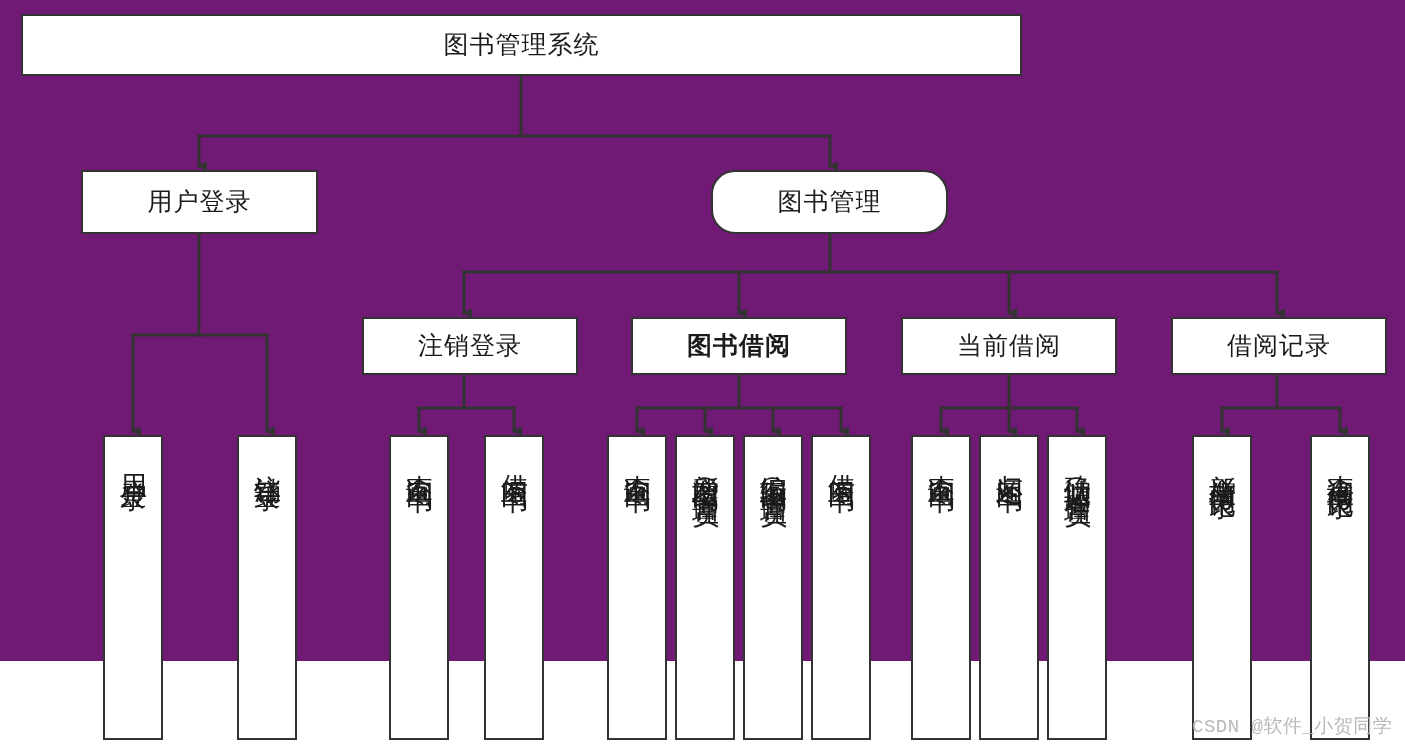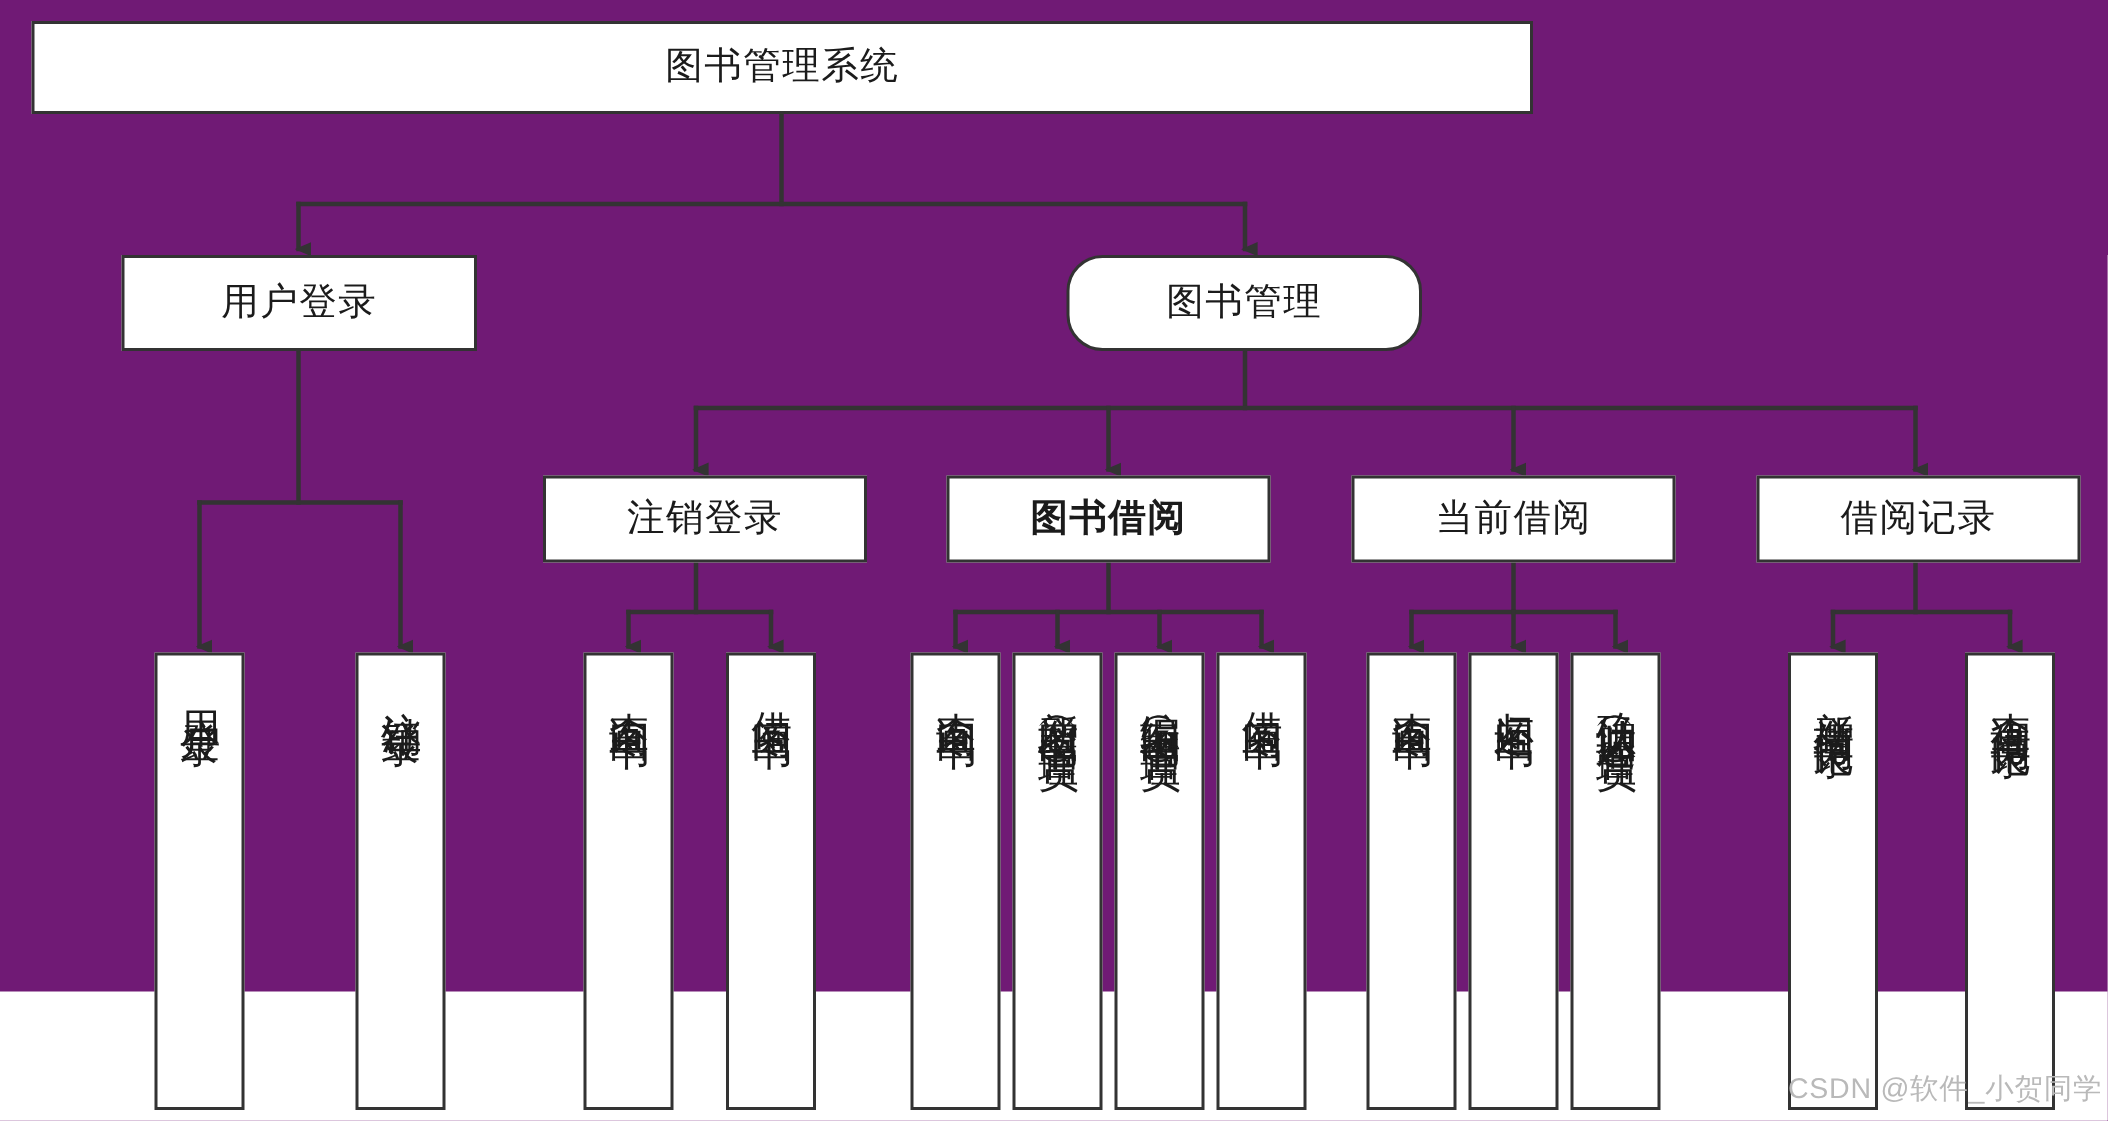--- a/index.html
+++ b/index.html
@@ -190,15 +190,15 @@
     <span class="node-label">确认归还（管理员）</span>
   </div>
 
   <div class="node vertical" style="left:1192px; top:435px; width:60px; height:305px;">
     <span class="node-label">新增借阅记录</span>
   </div>
   <div class="node vertical" style="left:1310px; top:435px; width:60px; height:305px;">
     <span class="node-label">查询借阅记录</span>
   </div>
 
-  <div class="watermark" style="left:1192px; top:713px;">CSDN @软件_小贺同学</div>
+  <div class="watermark" style="left:1192px; top:713px;font-family:Liberation Mono, monospace;">CSDN @软件_小贺同学</div>
 
 </div>
 
 </body></html>

